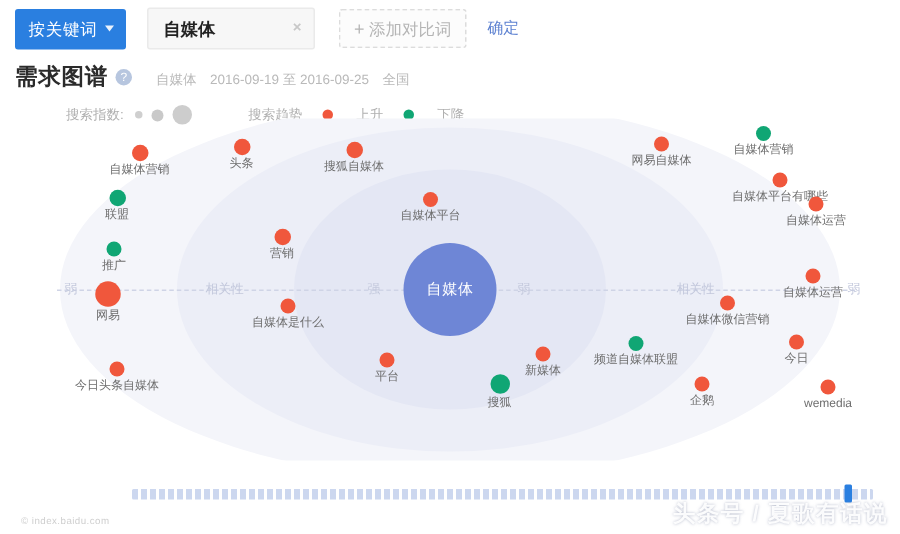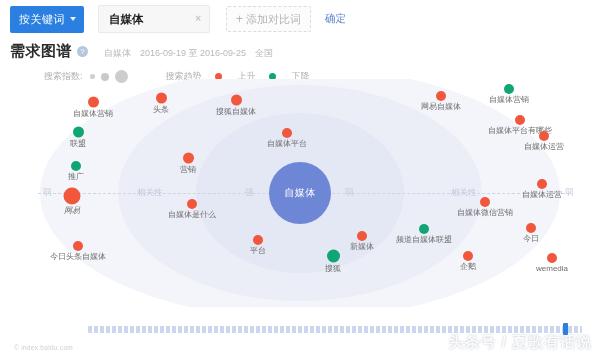--- a/index.html
+++ b/index.html
@@ -333,21 +333,21 @@
         <span class="nlabel">自媒体营销</span>
       </div>
       <div class="node" style="left: 78px; top: 58px;">
         <span class="bubble" style="width: 11px; height: 11px; background: rgb(16, 166, 116);"></span>
         <span class="nlabel">联盟</span>
       </div>
       <div class="node" style="left: 76px; top: 92px;">
         <span class="bubble" style="width: 10px; height: 10px; background: rgb(16, 166, 116);"></span>
         <span class="nlabel">推广</span>
       </div>
-      <div class="node" style="left: 72px; top: 122px; font-style: italic;">
+      <div class="node" style="left: 72px; top: 122px;">
         <span class="bubble" style="width: 17px; height: 17px; background: rgb(240, 87, 60);"></span>
         <span class="nlabel">网易</span>
       </div>
       <div class="node" style="left: 78px; top: 172px;">
         <span class="bubble" style="width: 10px; height: 10px; background: rgb(240, 87, 60);"></span>
         <span class="nlabel">今日头条自媒体</span>
       </div>
       <div class="node" style="left: 161px; top: 24px;">
         <span class="bubble" style="width: 11px; height: 11px; background: rgb(240, 87, 60);"></span>
         <span class="nlabel">头条</span>

